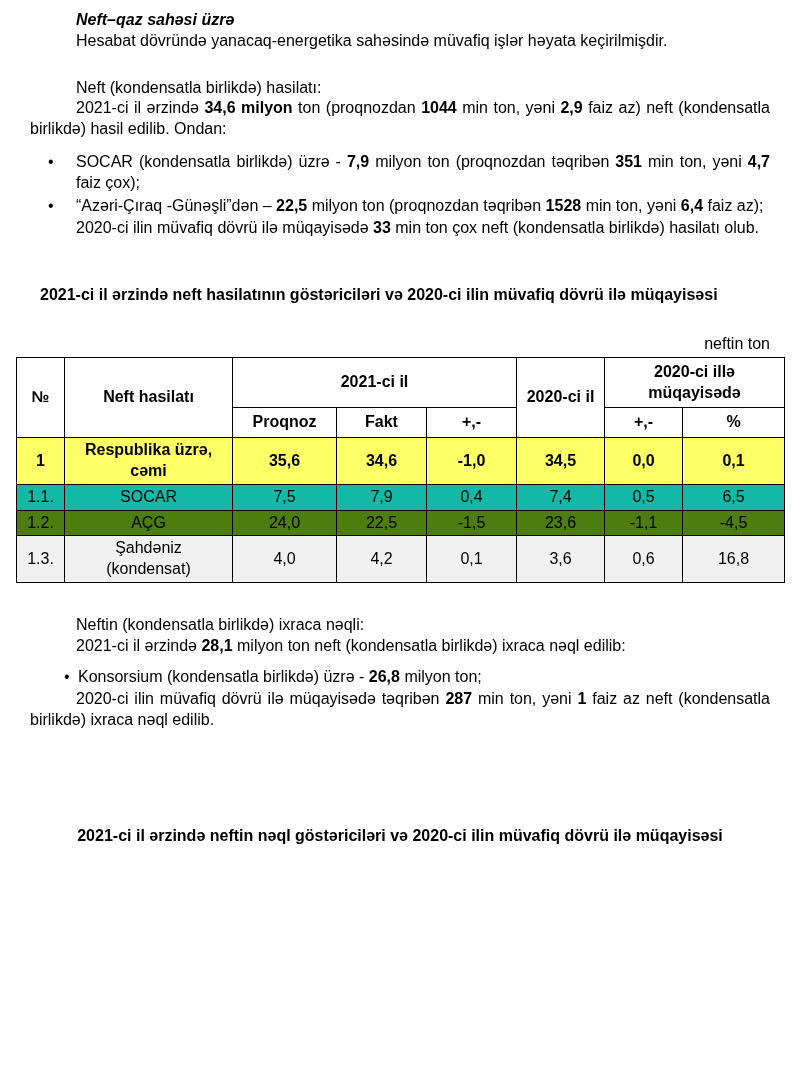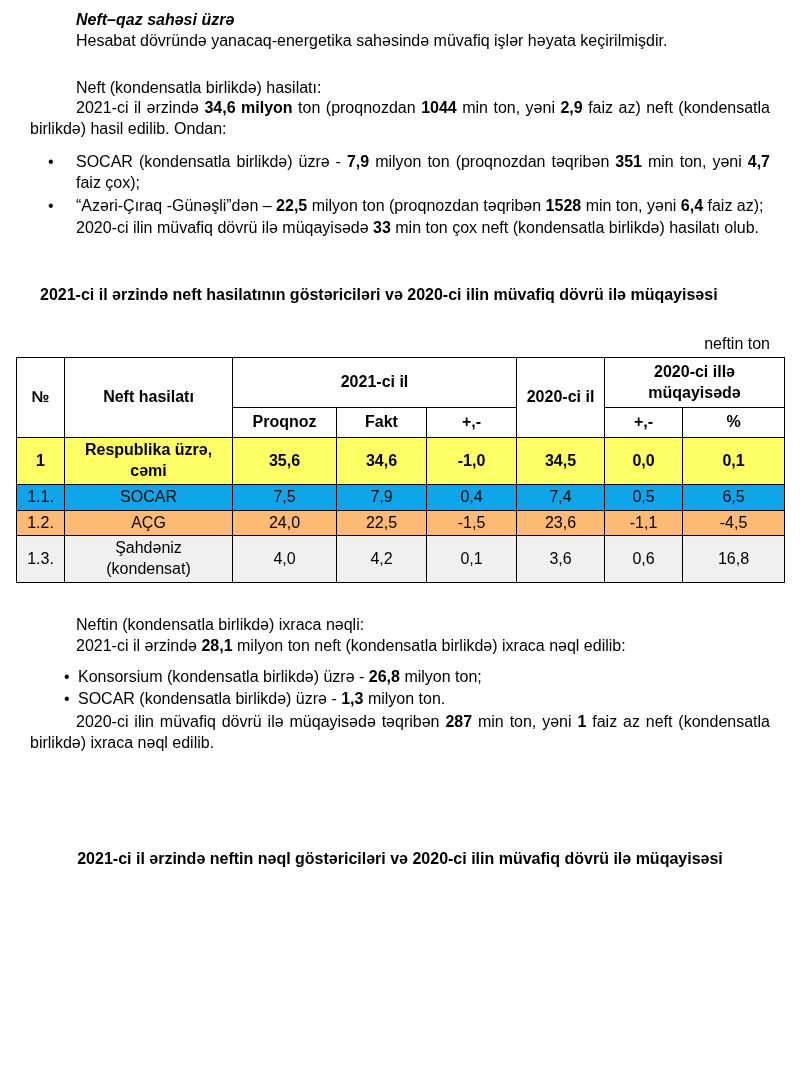--- a/index.html
+++ b/index.html
@@ -80,22 +80,22 @@
     border: 1px solid #000000;
     text-align: center;
     vertical-align: middle;
     padding: 2px 3px;
     white-space: pre-line;
     overflow: hidden;
   }
   table.prod-table th { font-weight: bold; padding: 4px 3px; }
   table.prod-table .hdr-year { height: 30px; }
   .row-total td { background: #ffff66; font-weight: bold; }
-  .row-socar td { background: #0ea5e9; }
-  .row-acg td { background: #fdba74; }
+  .row-socar td { background: #14b8a6; }
+  .row-acg td { background: #4d7c0f; }
   .row-shah td { background: #f0f0f0; }
   .row-tall td { height: 40px; }
 
   .footer-title {
     font-weight: bold;
     text-align: center;
     margin: 95px 10px 0 10px;
   }
 </style>
 </head>
@@ -190,18 +190,17 @@
       <td>16,8</td>
     </tr>
   </tbody>
 </table>
 
 <p class="sub-heading" style="margin-top:32px">Neftin (kondensatla birlikdə) ixraca nəqli:</p>
 <p class="para lead"><span>2021-ci il ərzində </span><span class="b">28,1</span><span> milyon ton neft (kondensatla birlikdə) ixraca nəql edilib:</span></p>
 
 <ul class="blist list2">
   <li><span>Konsorsium (kondensatla birlikdə) üzrə - </span><span class="b">26,8</span><span> milyon ton;</span></li>
-  <li><span>SOCAR (kondensatla birlikdə)  üzrə - </span><span class="b">1,3</span><span> milyon ton.</span></li>
 </ul>
 
 <p class="para summary"><span>2020-ci ilin müvafiq dövrü ilə müqayisədə təqribən </span><span class="b">287</span><span> min ton, yəni </span><span class="b">1</span><span> faiz az neft (kondensatla birlikdə) ixraca nəql edilib.</span></p>
 
 <div class="footer-title">2021-ci il ərzində neftin nəql göstəriciləri və 2020-ci ilin müvafiq dövrü ilə müqayisəsi</div>
 
 </body></html>

